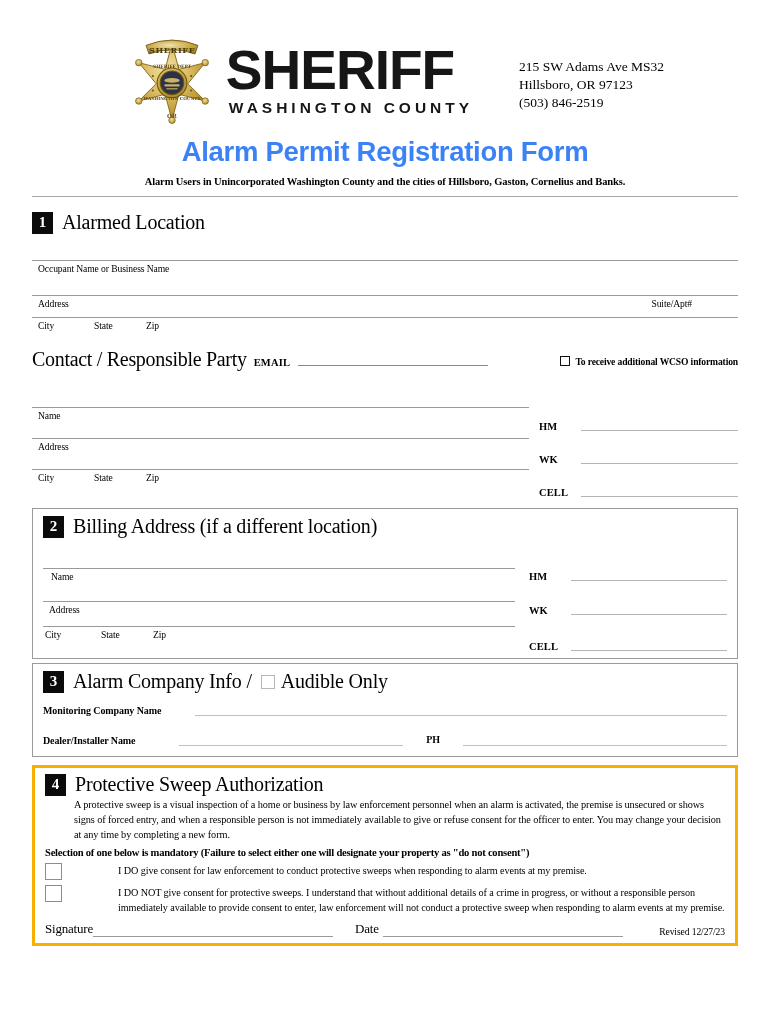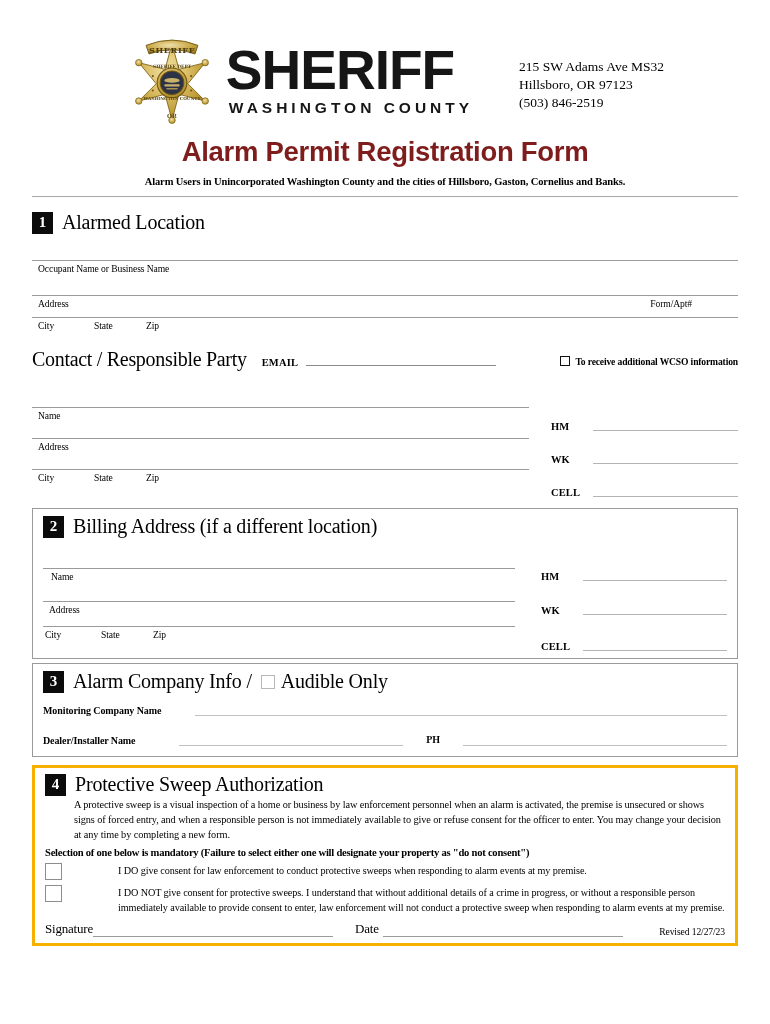--- a/index.html
+++ b/index.html
@@ -75,21 +75,21 @@
   }
   .fee-line { font-size: 13.5px; }
 
   .form-title {
     text-align: center;
     font-family: "Liberation Sans", "DejaVu Sans", sans-serif;
     font-weight: bold;
     font-size: 27.5px;
     letter-spacing: -0.3px;
     margin: 14px 0 0 0;
-    color: #7f1d1d;
+    color: #3b82f6;
   }
   .form-subtitle {
     text-align: center;
     font-size: 10.5px;
     font-weight: bold;
     margin-top: 8px;
     letter-spacing: -0.1px;
   }
 
   
@@ -173,26 +173,26 @@
   .lbl-row { position: relative; height: 20px; }
   .lbl-row .lbl { position: absolute; top: 3px; }
 
   
   .contact-head {
     display: flex;
     align-items: baseline;
     margin-top: 10px;
   }
   .contact-title { font-size: 20px; letter-spacing: -0.3px; }
-  .email-lbl { font-size: 10.5px; font-weight: bold; margin-left: 15px; letter-spacing: 0.2px; }
+  .email-lbl { font-size: 10.5px; font-weight: bold; margin-left: 7px; letter-spacing: 0.2px; }
   .email-line { width: 190px; border-bottom: 1px solid #8a8a8a; height: 12px; margin-left: 8px; }
   .wcso-chk { margin-left: auto; display: flex; align-items: center; gap: 5px; }
   .wcso-txt { font-size: 9.6px; font-weight: bold; letter-spacing: -0.15px; }
 
-  .two-col { display: flex; gap: 12px; margin-top: 16px; }
+  .two-col { display: flex; gap: 0; margin-top: 16px; }
   .col-left { flex: 0 0 497px; }
   .col-right { flex: 1; padding-left: 10px; }
 
   .ph-row { display: flex; align-items: flex-end; height: 33px; }
   .ph-lbl { font-size: 10.5px; font-weight: bold; flex: 0 0 42px; padding-bottom: 2px; letter-spacing: 0.1px; }
   .ph-line { flex: 1; border-bottom: 1px solid #b4b4b4; height: 1px; margin-bottom: 3px; }
 
   
   .box {
     border: 1px solid #9a9a9a;
@@ -336,21 +336,21 @@
       <div style="height:22px"></div>
       <div class="row-under"></div>
       <div class="lbl-row">
         <span class="lbl" style="left:6px">Occupant Name or Business Name</span>
       </div>
 
       <div style="height:14px"></div>
       <div class="row-under"></div>
       <div class="lbl-row">
         <span class="lbl" style="left:6px">Address</span>
-        <span class="lbl" style="right:46px">Form/Apt#</span>
+        <span class="lbl" style="right:46px">Suite/Apt#</span>
       </div>
 
       <div style="height:1px"></div>
       <div class="row-under"></div>
       <div class="lbl-row">
         <span class="lbl" style="left:6px">City</span>
         <span class="lbl" style="left:62px">State</span>
         <span class="lbl" style="left:114px">Zip</span>
       </div>
     </div>

